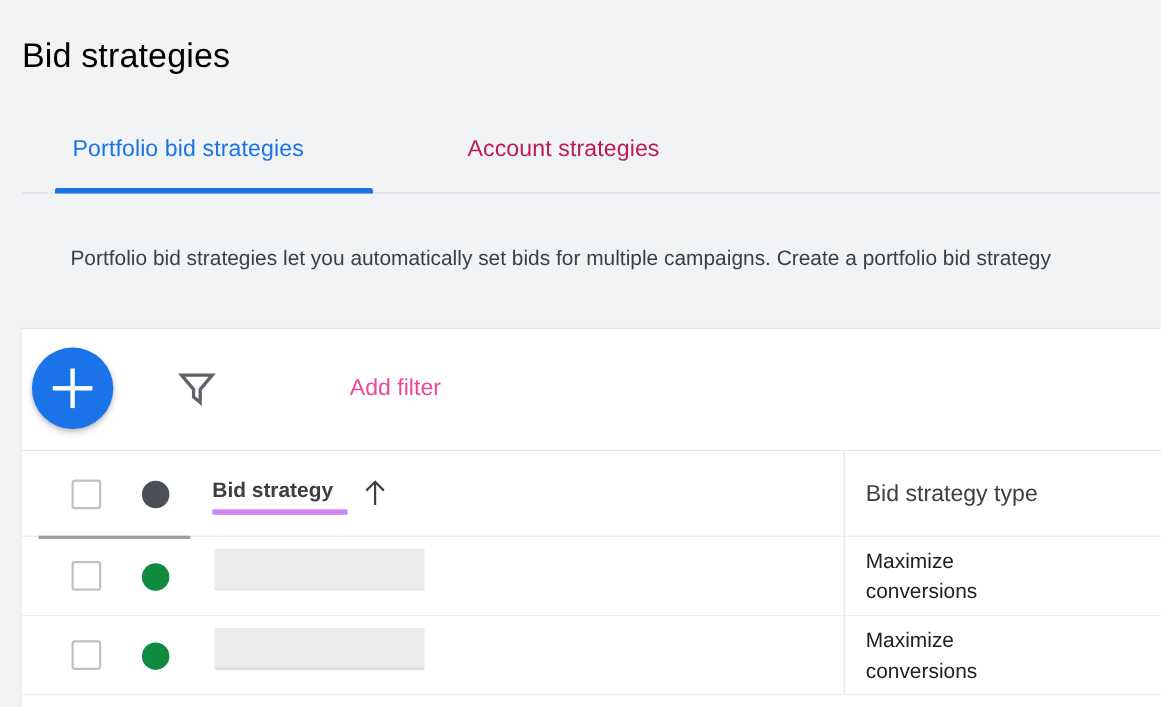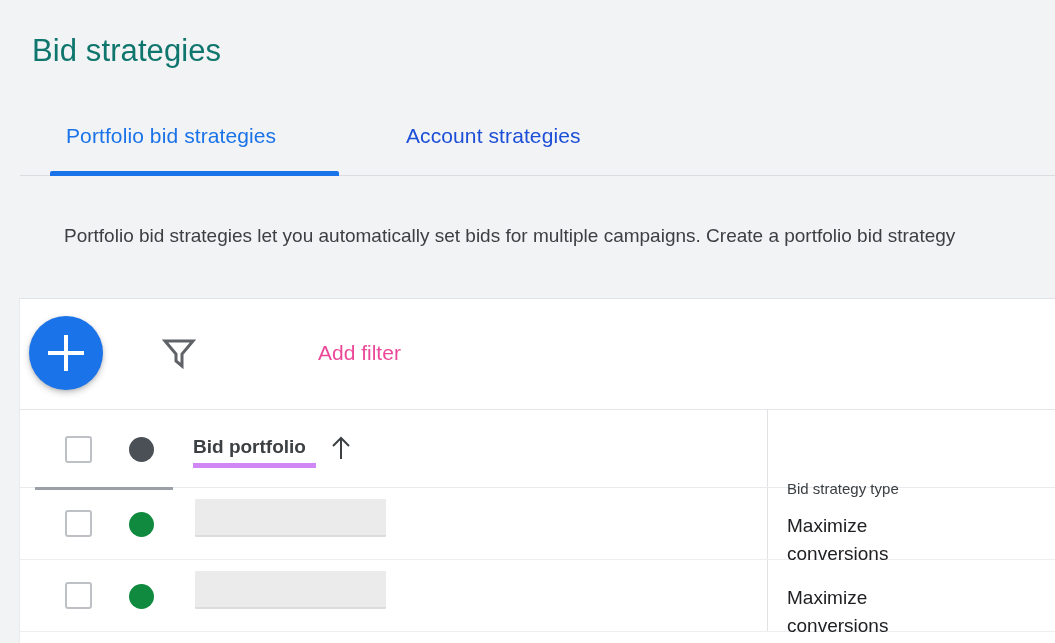--- a/index.html
+++ b/index.html
@@ -13,26 +13,26 @@
     height: 643px;
     overflow: hidden;
     background: #f1f3f4;
     font-family: "Liberation Sans", sans-serif;
     -webkit-font-smoothing: antialiased;
   }
 
   
   .page-title {
     position: absolute;
-    left: 32px;
+    left: 20px;
     top: 8px;
     font-size: 31px;
     line-height: 44px;
     font-weight: 400;
-    color: #0f766e;
+    color: #000000;
     letter-spacing: 0.1px;
     white-space: nowrap;
   }
 
   
   .tabbar {
     position: absolute;
     left: 20px;
     top: 96px;
     right: 0;
@@ -60,22 +60,22 @@
     border: 0;
     padding: 0;
     font-family: inherit;
     margin-left: 16px;
   }
   .tab--active {
     left: 30px;
     color: #1a73e8;
   }
   .tab--inactive {
-    left: 370px;
-    color: #1d4ed8;
+    left: 389px;
+    color: #be185d;
   }
   .tab-indicator {
     position: absolute;
     left: 30px;
     top: 75px;
     width: 289px;
     height: 5px;
     background: #1a73e8;
     border-radius: 2px 2px 0 0;
   }
@@ -216,26 +216,25 @@
     left: 307px;
     top: 24px;
     cursor: pointer;
   }
   .sort-arrow svg { display: block; }
 
   .th-type {
     position: absolute;
     left: 767px;
     top: 25px;
-    font-size: 15px;
+    font-size: 21px;
     line-height: 28px;
     color: #3c4043;
     white-space: nowrap;
     cursor: pointer;
-    margin-top: 40px;
   }
 
   .trow {
     position: relative;
     height: 72px;
     border-bottom: 1px solid #eceef0;
     cursor: default;
   }
   .trow .cb { left: 45px; top: 22px; }
   .trow .dot { left: 109px; top: 24px; }
@@ -247,21 +246,21 @@
     width: 191px;
     height: 38px;
     background: #ebebeb;
     border-bottom: 2px solid #dcdcdc;
     border-radius: 1px;
   }
 
   .cell-type {
     position: absolute;
     left: 767px;
-    top: 24px;
+    top: 9px;
     width: 150px;
     font-size: 19px;
     line-height: 28px;
     color: #202124;
   }
 </style>
 </head>
 <body>
 
 <h1 class="page-title">Bid strategies</h1>
@@ -305,21 +304,21 @@
   </div>
 
   <div class="table">
 
     <div class="thead">
       <div class="col-divider"></div>
 
       <span class="cb"></span>
       <span class="dot"></span>
 
-      <span class="th-label">Bid portfolio</span>
+      <span class="th-label">Bid strategy</span>
       <span class="th-underline"></span>
 
       <span class="sort-arrow">
         <svg width="28" height="28" viewBox="0 0 28 28" aria-hidden="true">
           <path d="M14 4 L14 25" stroke="#3c4043" stroke-width="2" fill="none"></path>
           <path d="M6 12 L14 4 L22 12" stroke="#3c4043" stroke-width="2" fill="none" stroke-linecap="butt" stroke-linejoin="miter"></path>
         </svg>
       </span>
 
       <span class="th-type">Bid strategy type</span>

